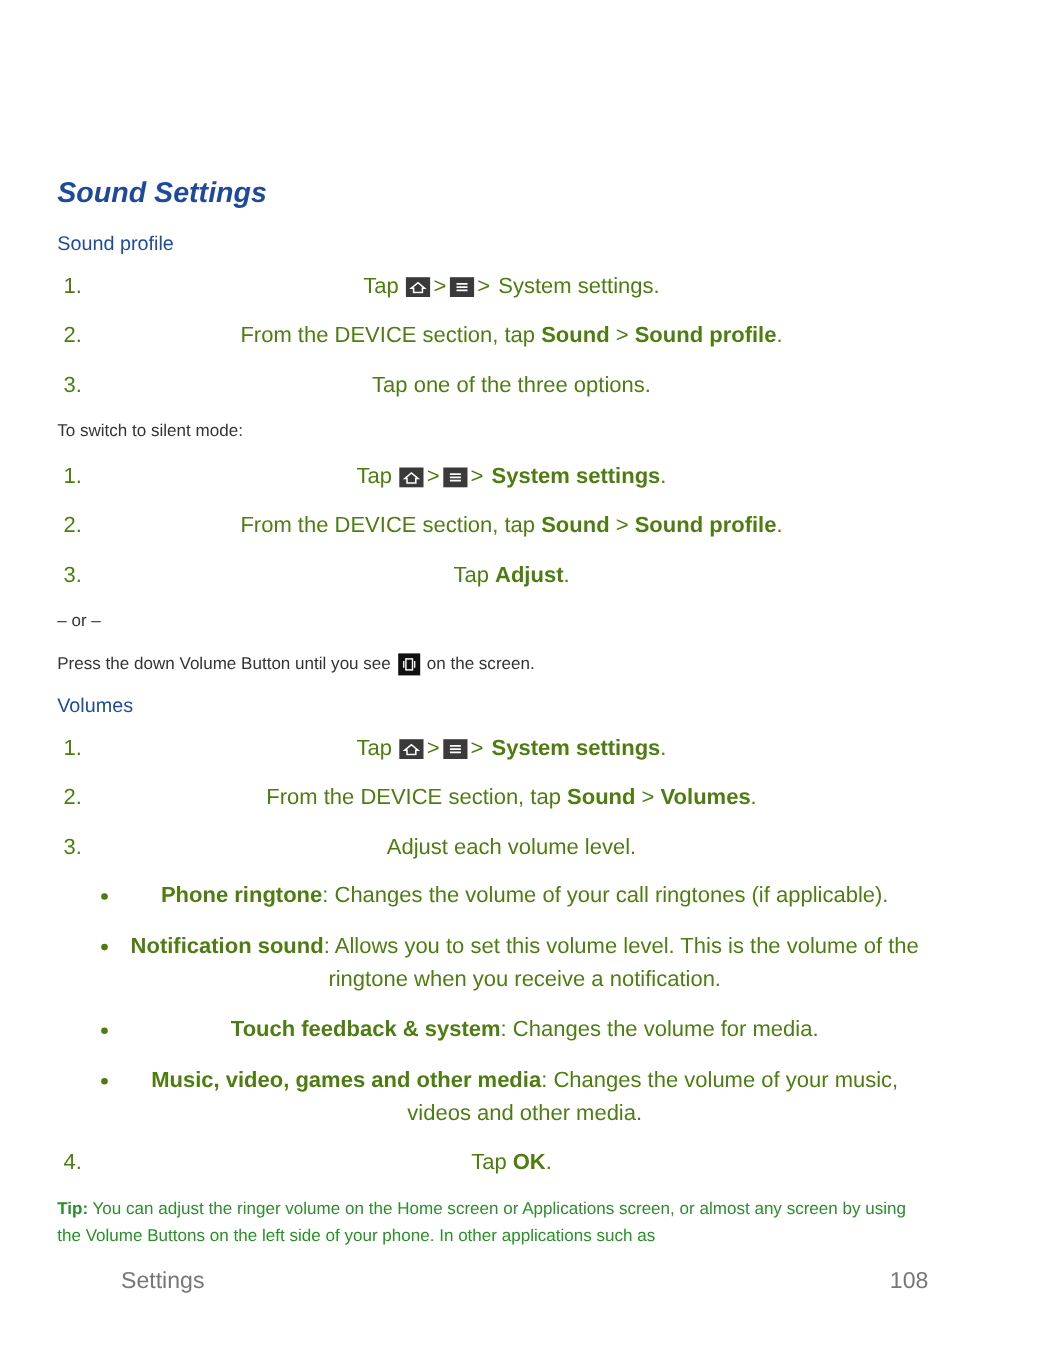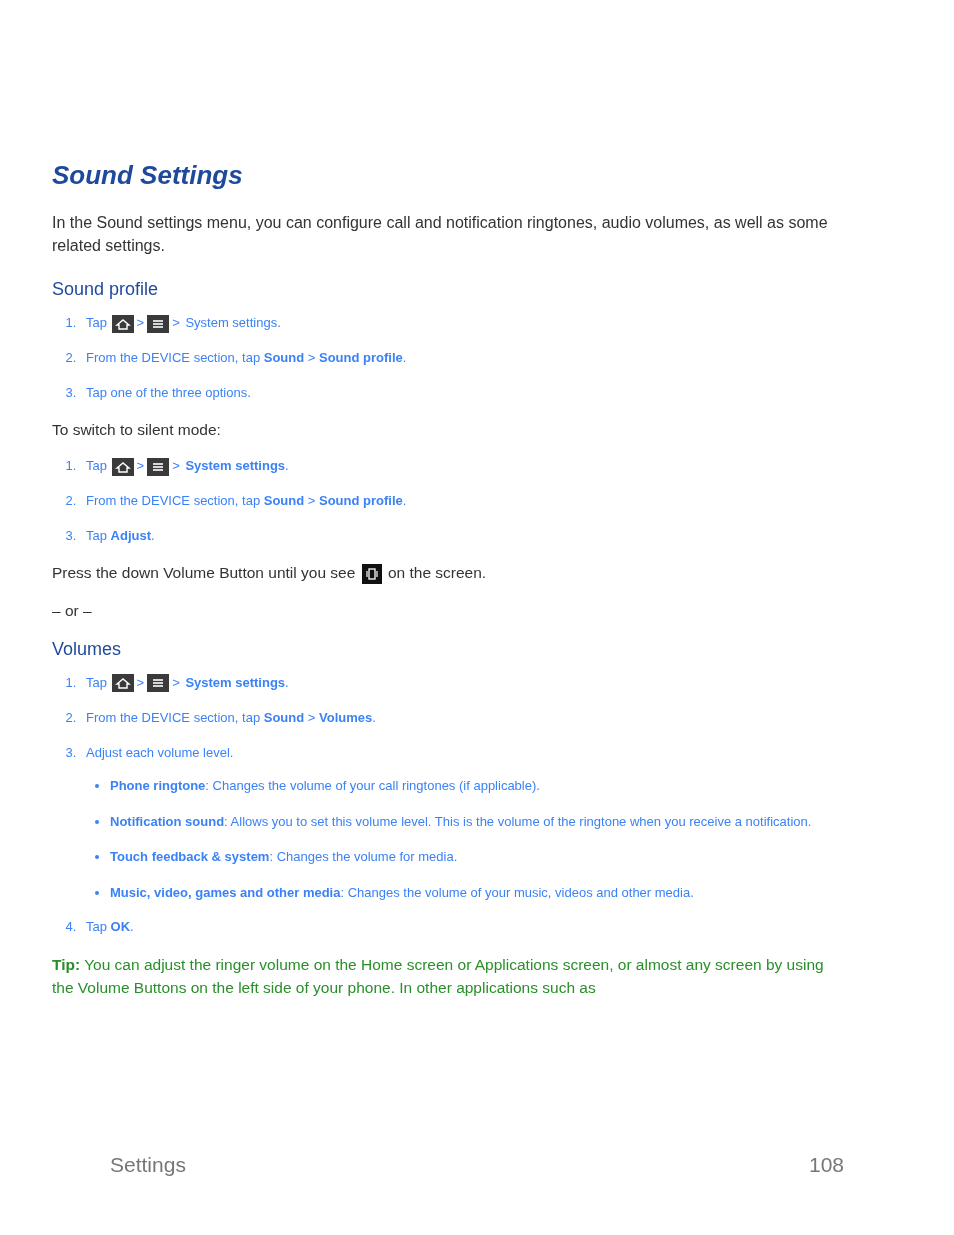--- a/index.html
+++ b/index.html
@@ -30,22 +30,23 @@
   }
   h2.sub-heading {
     font-size: 18px;
     font-weight: 400;
     color: #1f4a9c;
     margin: 0 0 14px 0;
   }
   ol.num-list {
     margin: 0 0 14px 0;
     padding-left: 28px;
-    font-size: 13px;
-    color: #3b82f6;
+    font-size: 20px;
+    color: #4d7c0f;
+    text-align: center;
   }
   ol.num-list > li {
     margin-bottom: 16px;
     line-height: 1.45;
     padding-left: 6px;
   }
   ul.bullet-list {
     list-style-type: disc;
     margin: 14px 0 0 0;
     padding-left: 24px;
@@ -103,21 +104,20 @@
     color: #777;
   }
 </style>
 </head>
 <body>
 
 <div class="page">
 
   <h1 class="main-heading">Sound Settings</h1>
 
-  <p class="intro">In the Sound settings menu, you can configure call and notification ringtones, audio volumes, as well as some related settings.</p>
 
   <h2 class="sub-heading">Sound profile</h2>
 
   <ol class="num-list">
     <li>
       <span>Tap </span><span class="icon-box">
           <svg width="16" height="12" viewBox="0 0 16 12">
             <path d="M2 7 L8 2 L14 7 L12 7 L12 11 L4 11 L4 7 Z" fill="none" stroke="#fff" stroke-width="1.4"></path>
           </svg>
         </span><span class="sep">&gt;</span><span class="icon-box">
@@ -150,33 +150,33 @@
           </svg>
         </span><span class="sep">&gt;</span> <span class="bold">System settings</span><span>.</span>
     </li>
     <li>
       <span>From the DEVICE section, tap </span><span class="bold">Sound</span><span> &gt; </span><span class="bold">Sound profile</span><span>.</span>
     </li>
     <li>
       <span>Tap </span><span class="bold">Adjust</span><span>.</span>
     </li>
   </ol>
+
+  <p class="para or-text">– or –</p>
 
   <p class="para sub-para">
     <span>Press the down Volume Button until you see </span><span class="icon-vibrate">
         <svg width="16" height="16" viewBox="0 0 16 16">
           <rect x="5" y="3" width="6" height="10" fill="none" stroke="#fff" stroke-width="1.3"></rect>
           <line x1="3" y1="5" x2="3" y2="11" stroke="#fff" stroke-width="1.2"></line>
           <line x1="13" y1="5" x2="13" y2="11" stroke="#fff" stroke-width="1.2"></line>
         </svg>
       </span><span> on the screen.</span>
   </p>
 
-  <p class="para or-text">– or –</p>
-
   <h2 class="sub-heading">Volumes</h2>
 
 
   <ol class="num-list">
     <li>
       <span>Tap </span><span class="icon-box">
           <svg width="16" height="12" viewBox="0 0 16 12">
             <path d="M2 7 L8 2 L14 7 L12 7 L12 11 L4 11 L4 7 Z" fill="none" stroke="#fff" stroke-width="1.4"></path>
           </svg>
         </span><span class="sep">&gt;</span><span class="icon-box">

